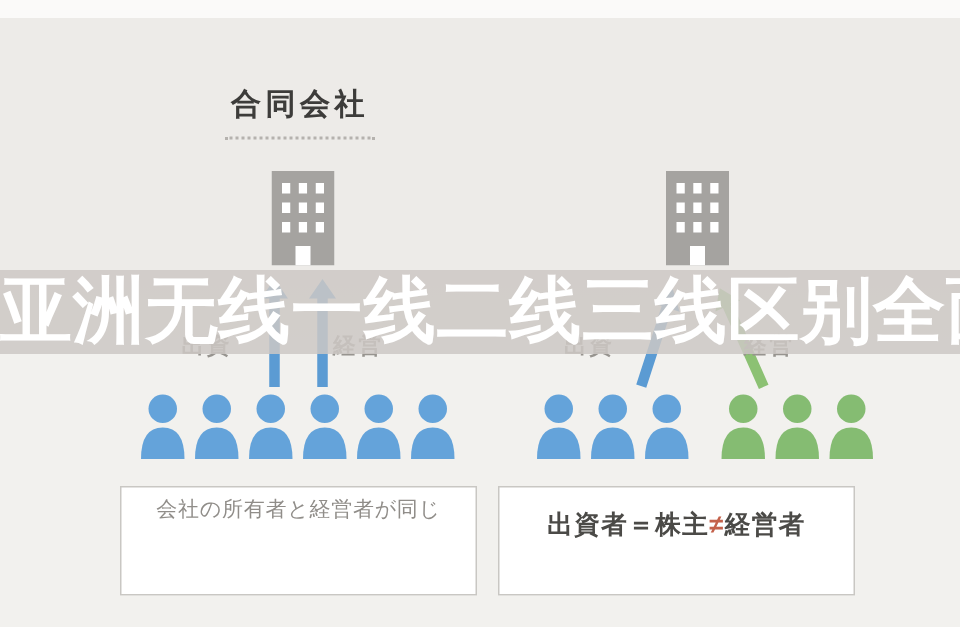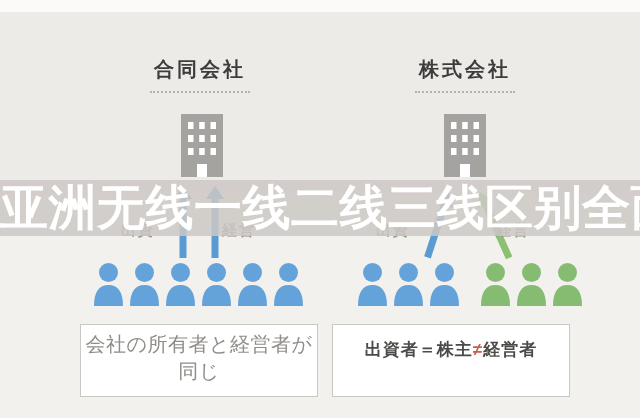--- a/index.html
+++ b/index.html
@@ -28,33 +28,30 @@
     position:absolute;top:262px;display:flex;align-items:flex-end;gap:3px;z-index:1;
   }
   .person{display:inline-block;width:33px;height:44px;}
   .person svg{display:block;width:33px;height:44px;}
   .pgap{display:inline-block;width:12px;height:1px;}
   .info-box{
     position:absolute;top:324px;width:238px;height:73px;background:#ffffff;
     border:1px solid #c9c7c3;box-sizing:border-box;text-align:center;
   }
   .box-line1{margin-top:13px;font-size:17px;font-weight:700;letter-spacing:1px;color:#4b4a47;}
-  .box-line2{margin-top:6px;font-size:20px;letter-spacing:0.5px;color:#908d89;font-family:Liberation Serif, serif;}
+  .box-line2{margin-top:6px;font-size:14px;letter-spacing:0.5px;color:#908d89;font-family:Liberation Serif, serif;}
   .accent{font-weight:700;}
 </style>
 </head>
 <body>
 
 <div class="stage">
 
   <div class="heading-wrap" style="left:100px;">
     <span class="heading">合同会社</span>
-  </div>
-  <div class="heading-wrap" style="left:365px;">
-    <span class="heading">株式会社</span>
   </div>
 
   <svg class="building" style="left:181px;" viewBox="0 0 42 63">
     <rect x="0" y="0" width="42" height="63" fill="#a5a3a0"></rect>
     <g fill="#ffffff">
       <rect x="7" y="8" width="5.5" height="7"></rect>
         <rect x="18.2" y="8" width="5.5" height="7"></rect>
         <rect x="29.5" y="8" width="5.5" height="7"></rect>
       <rect x="7" y="21" width="5.5" height="7"></rect>
         <rect x="18.2" y="21" width="5.5" height="7"></rect>

